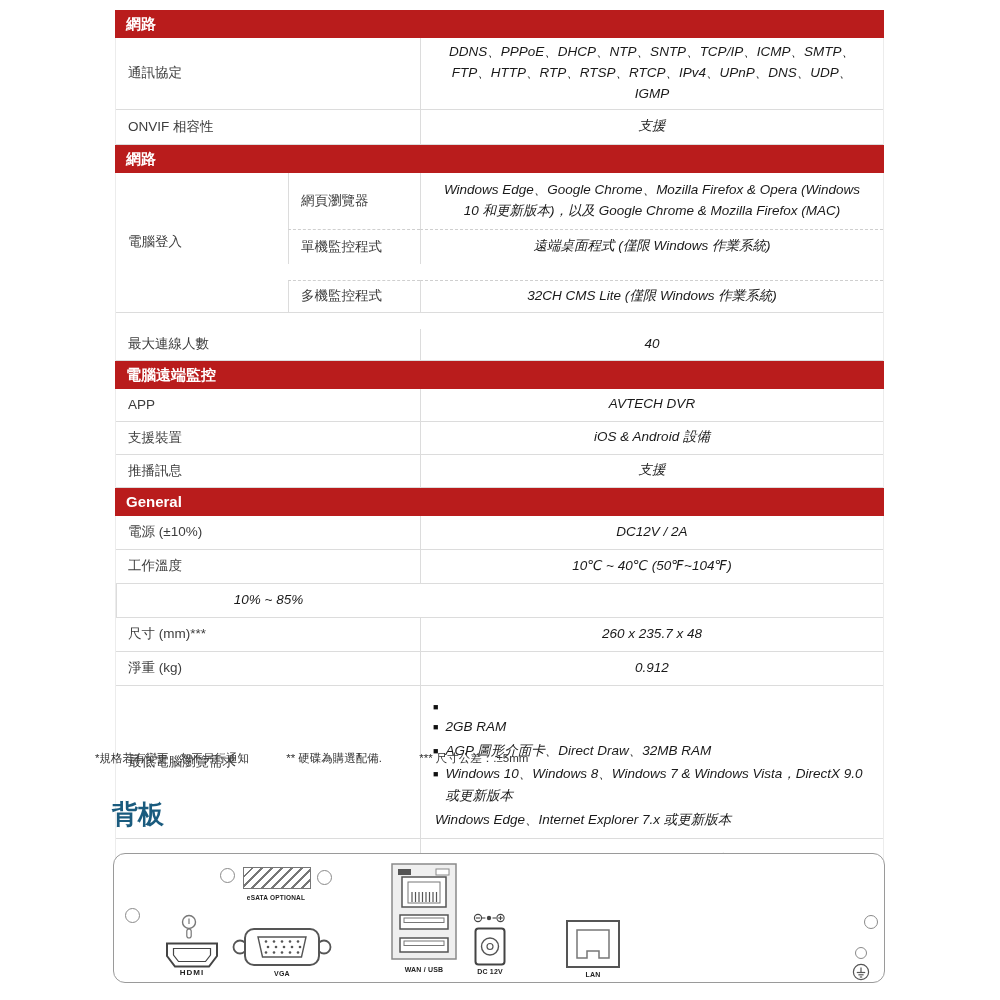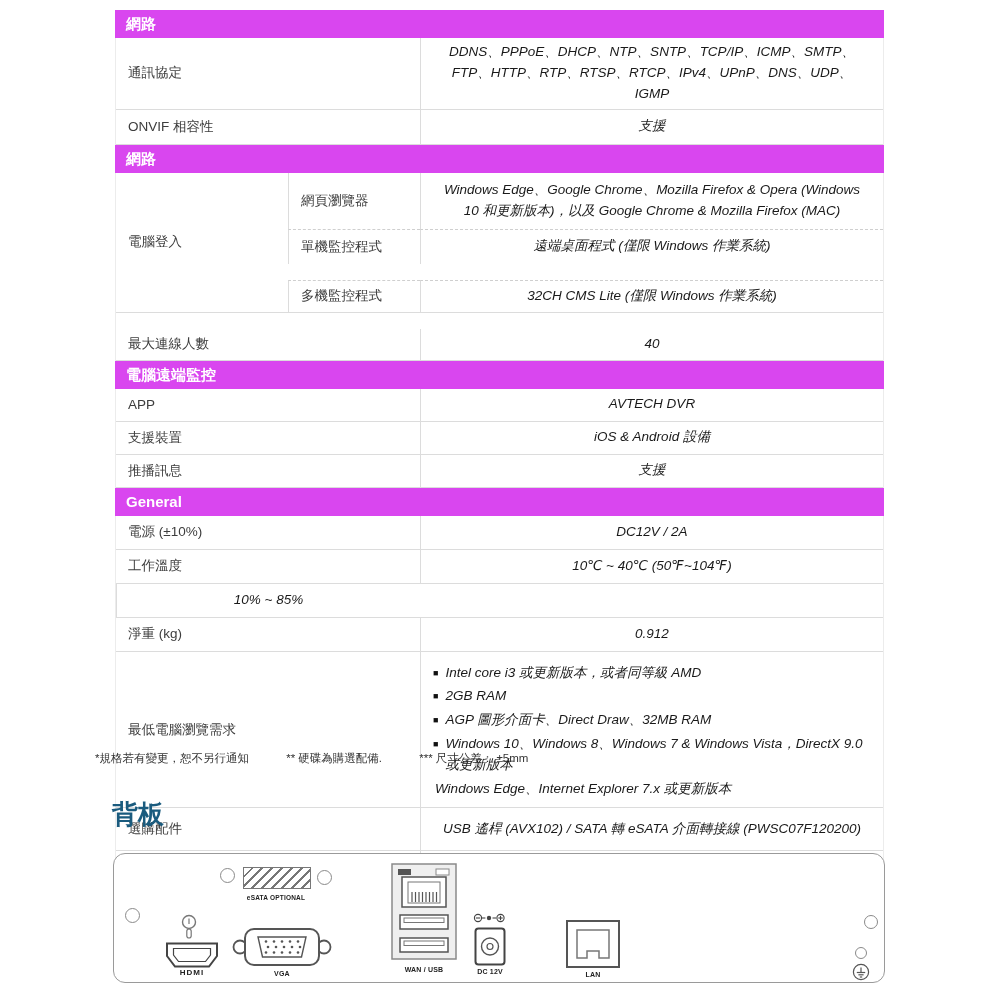--- a/index.html
+++ b/index.html
@@ -1,20 +1,20 @@
 <!DOCTYPE html>
 <html><head>
 <meta charset="utf-8">
 <style>
   html,body{margin:0;padding:0;background:#ffffff;}
   .page{position:relative;width:1000px;height:1000px;background:#fff;overflow:hidden;
         font-family:"Liberation Sans","DejaVu Sans",sans-serif;color:#222;}
   .spec-table{position:absolute;left:115px;top:10px;width:767px;
         border-left:1px solid #ececec;border-right:1px solid #ececec;}
-  .sec-header{background:#d946ef;color:#fff;font-weight:bold;font-size:15px;
+  .sec-header{background:#b91c1c;color:#fff;font-weight:bold;font-size:15px;
         height:28px;line-height:28px;padding-left:11px;margin-left:-1px;margin-right:-1px;}
   .row{display:grid;grid-template-columns:304px 1fr;border-bottom:1px solid #dcdcdc;}
   .row.grp{grid-template-columns:172px 132px 1fr;}
   .cell{display:flex;align-items:center;font-size:13.5px;}
   .label{color:#3d3d3d;padding:4px 8px 4px 12px;text-align:right;}
   .value{justify-content:center;text-align:center;color:#1a1a1a;
          border-left:1px solid #dcdcdc;padding:4px 14px;line-height:1.55;font-style:italic;}
   .sublabel{color:#3d3d3d;padding:4px 8px 4px 12px;border-left:1px solid #dcdcdc;}
   .dash-top{border-top:1px dashed #cfcfcf;}
   .h48{min-height:46px;}.h27{min-height:26px;}.h50{min-height:48px;}
@@ -97,30 +97,33 @@
       <div class="cell value h26">DC12V / 2A</div>
     </div>
     <div class="row">
       <div class="cell label h26">工作溫度</div>
       <div class="cell value h26">10℃ ~ 40℃ (50℉~104℉)</div>
     </div>
     <div class="row">
       <div class="cell value h26">10% ~ 85%</div>
     </div>
     <div class="row">
+      <div class="cell label h26">尺寸 (mm)***</div>
+      <div class="cell value h26">260 x 235.7 x 48</div>
+    </div>
+    <div class="row">
       <div class="cell label h26">淨重 (kg)</div>
       <div class="cell value h26">0.912</div>
     </div>
 
     <div class="row">
       <div class="cell label">最低電腦瀏覽需求</div>
       <div class="cell value req">
         <div class="req-item">
           <span class="bullet">■</span>
-          <span class="txt">Intel core i3 或更新版本，或者同等級 AMD</span>
         </div>
         <div class="req-item">
           <span class="bullet">■</span>
           <span class="txt">2GB RAM</span>
         </div>
         <div class="req-item">
           <span class="bullet">■</span>
           <span class="txt">AGP 圖形介面卡、Direct Draw、32MB RAM</span>
         </div>
         <div class="req-item">

